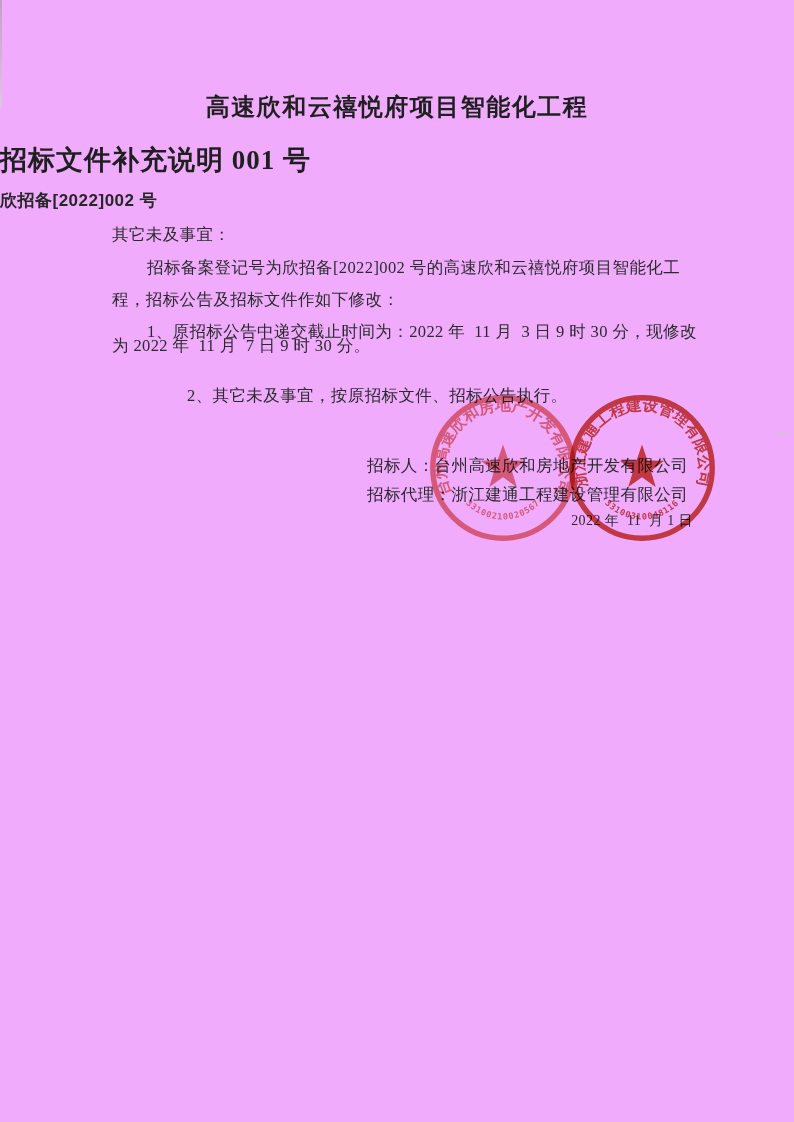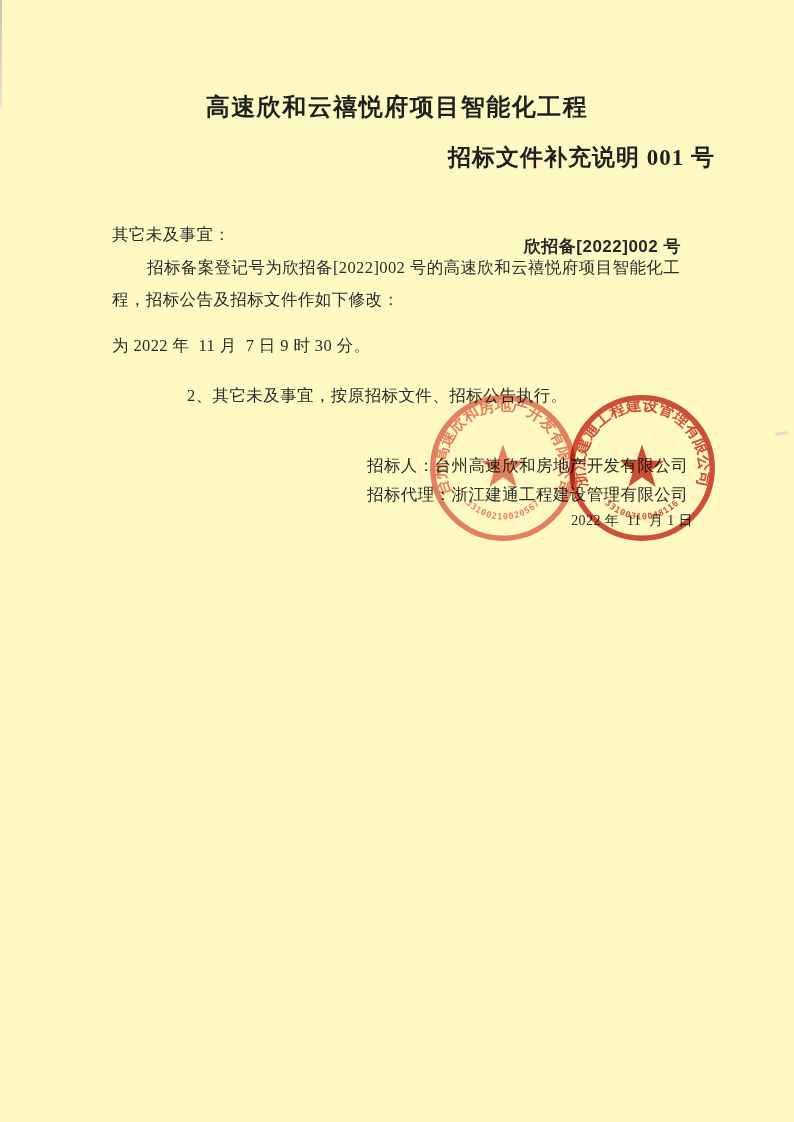--- a/index.html
+++ b/index.html
@@ -2,34 +2,34 @@
 <html><head>
 <meta charset="utf-8">
 <style>
   html,body{margin:0;padding:0;}
   body{
     width:794px;height:1122px;position:relative;overflow:hidden;
     background:#ffffff;
     font-family:"Liberation Serif","DejaVu Serif",serif;
     color:#2e2e2e;
   }
-  .page{position:absolute;inset:0;background:#fef9c3;}
+  .page{position:absolute;inset:0;background:#f0abfc;}
   .txt{position:absolute;white-space:pre;line-height:1.25;}
   .title1{
     top:92px;left:0;width:794px;text-align:center;
     font-size:24px;font-weight:bold;letter-spacing:1.5px;color:#1f1f1f;
   }
   .title2{
-    top:144px;left:0;width:715px;text-align:right;
-    font-size:23px;font-weight:bold;letter-spacing:1px;color:#1f1f1f;
+    top:144px;left:0;width:715px;text-align:left;
+    font-size:27px;font-weight:bold;letter-spacing:1px;color:#1f1f1f;
   }
   .docnum{
-    top:190px;left:0;width:681px;text-align:right;
+    top:190px;left:0;width:681px;text-align:left;
     font-family:"Liberation Sans","DejaVu Sans",sans-serif;
-    font-size:17px;font-weight:bold;color:#262626;letter-spacing:.5px;margin-top:46px;
+    font-size:17px;font-weight:bold;color:#262626;letter-spacing:.5px;
   }
   .body-line{font-size:16.5px;letter-spacing:.4px;color:#2b2b2b;}
   .salutation{top:225px;left:112px;}
   .bl0{top:258px;left:147px;}
   .bl1{top:290px;left:112px;}
   .bl2{top:322px;left:147px;}
   .bl3{top:336px;left:112px;}
   .bl4{top:386px;left:147px;margin-left:40px;}
   .sig{font-size:16.5px;letter-spacing:.4px;color:#2b2b2b;margin-top:15px;}
   .sig1{top:441px;left:367px;}
@@ -62,20 +62,21 @@
   <div class="scan-dash"></div>
 
   <div class="txt title1">高速欣和云禧悦府项目智能化工程</div>
   <div class="txt title2">招标文件补充说明 001 号</div>
   <div class="txt docnum">欣招备[2022]002 号</div>
 
   <div class="txt body-line salutation">其它未及事宜：</div>
 
   <div class="txt body-line bl0">招标备案登记号为欣招备[2022]002 号的高速欣和云禧悦府项目智能化工</div>
   <div class="txt body-line bl1">程，招标公告及招标文件作如下修改：</div>
+  <div class="txt body-line bl2">1、原招标公告中递交截止时间为：2022 年  11 月  3 日 9 时 30 分，现修改</div>
   <div class="txt body-line bl3">为 2022 年  11 月  7 日 9 时 30 分。</div>
   <div class="txt body-line bl4">2、其它未及事宜，按原招标文件、招标公告执行。</div>
 
   <div class="txt sig sig1">招标人：台州高速欣和房地产开发有限公司</div>
   <div class="txt sig sig2">招标代理：浙江建通工程建设管理有限公司</div>
   <div class="txt sig sig-date">2022 年  11  月 1 日</div>
 
   <svg class="seal seal-left" viewBox="0 0 200 200">
     <defs>
       <path id="s1top" d="M 35.91 137 A 74 74 0 1 1 164.09 137" fill="none"></path>

